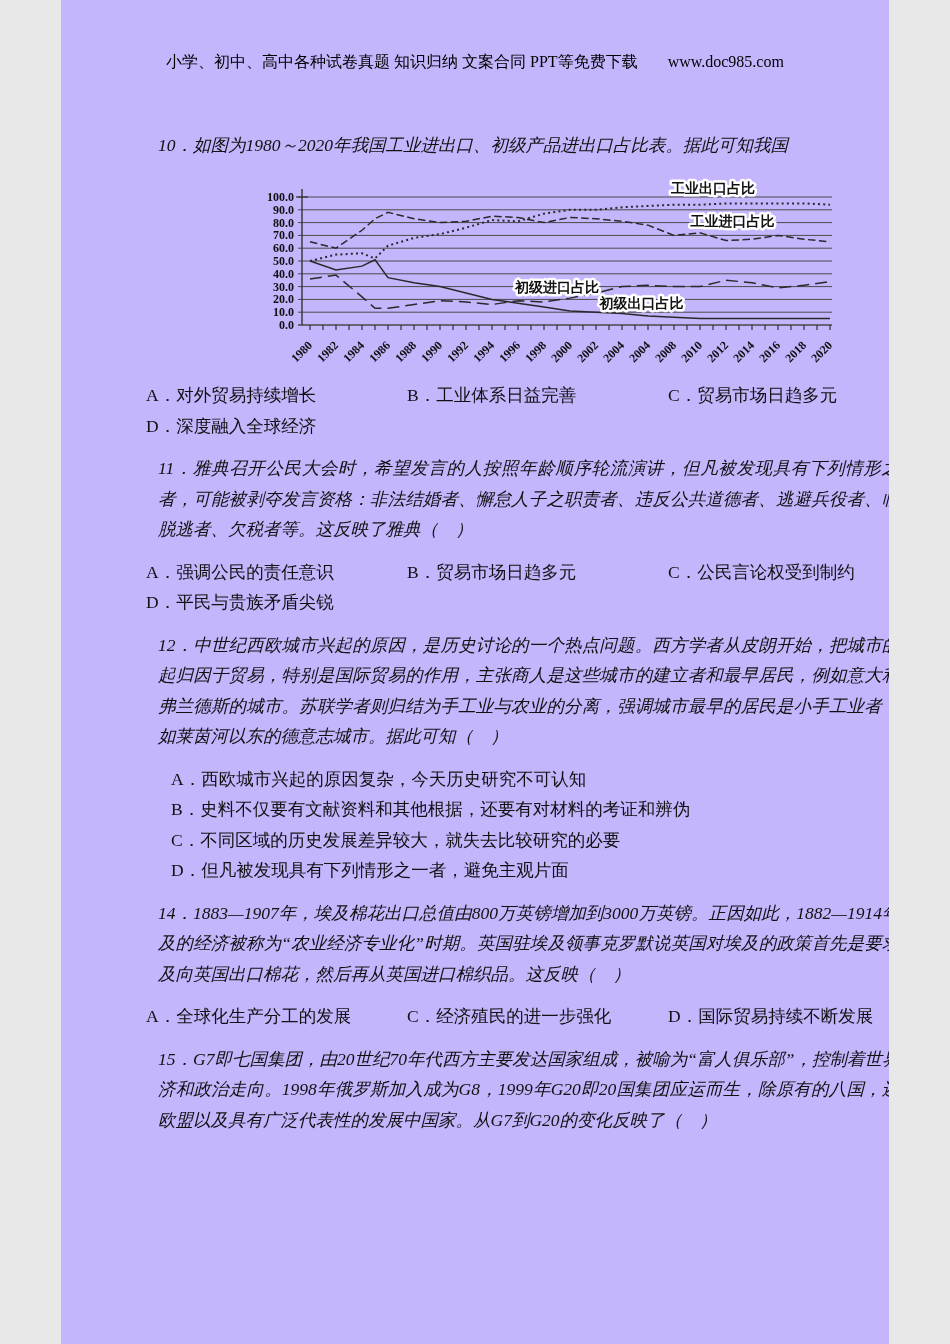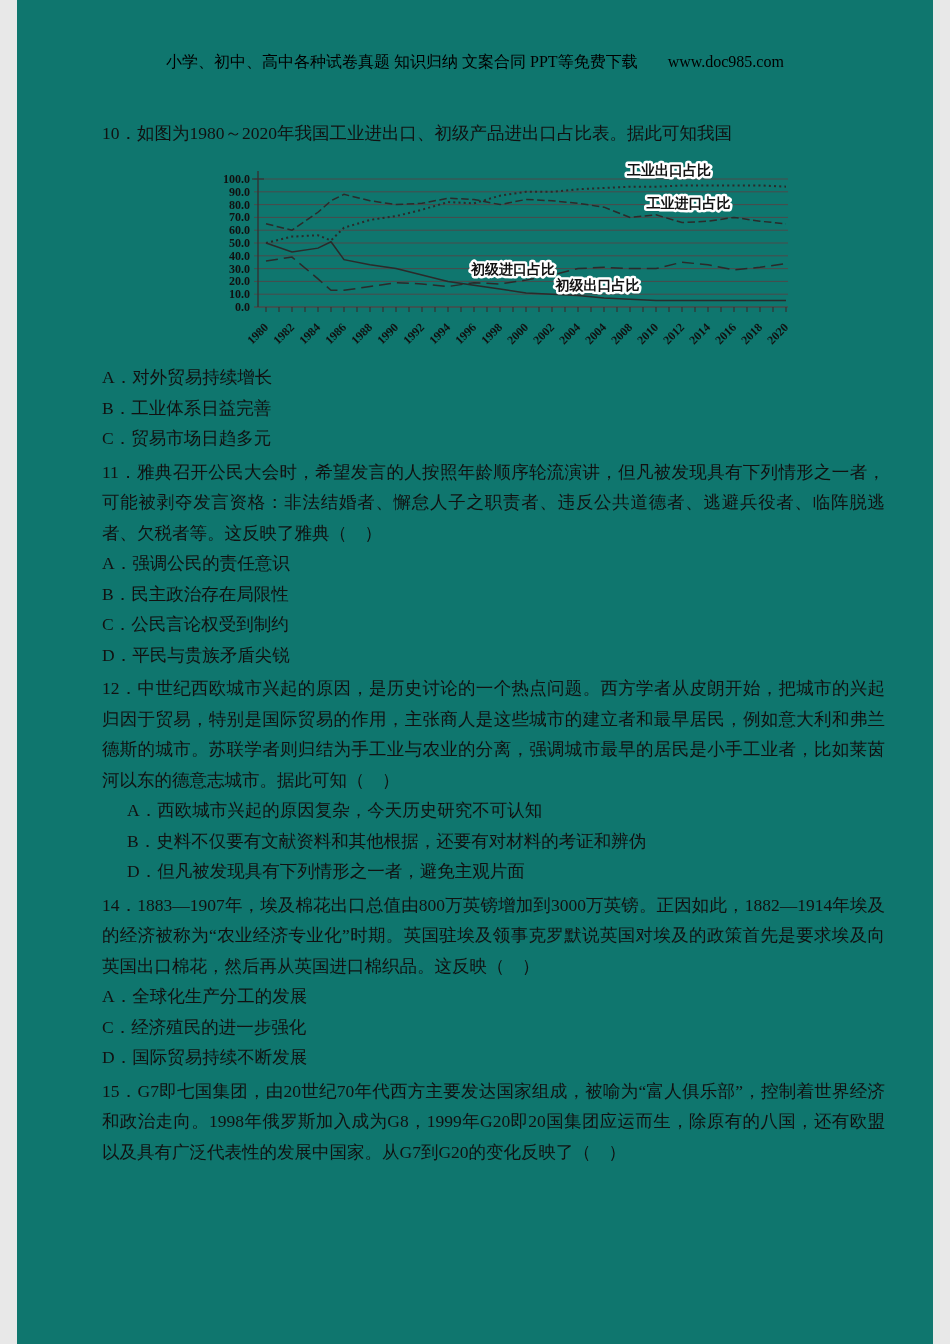--- a/index.html
+++ b/index.html
@@ -1,35 +1,35 @@
 <!DOCTYPE html>
 <html><head>
 <meta charset="utf-8">
 <style>
   html,body { margin:0; padding:0; background:#e8e8e8; }
   .page {
-    position:relative; width:916px; height:1344px; margin:0 auto;
-    background:#0f766e; color:#111;
+    position:relative; width:828px; height:1344px; margin:0 auto;
+    background:#c4b5fd; color:#111;
     font-family:"Liberation Serif","DejaVu Serif",serif;
     overflow:hidden;
   }
   .header {
     position:absolute; top:52px; left:0; width:100%;
     text-align:center; font-size:16px; color:#000; white-space:nowrap;
   }
   .header .site { margin-left:30px; }
   .content {
     position:absolute; top:118px; left:85px; width:783px;
     font-size:17.5px; line-height:30.5px; text-align:justify;
     text-justify:inter-ideograph;
   }
   .q { margin:0; }
   .q + .q { margin-top:3px; }
-  .stem { margin:0; }
-  .opts { display:grid; grid-template-columns:1fr; text-align:left; }
+  .stem { margin:12px;font-style:italic; }
+  .opts { display:grid; grid-template-columns:1fr 1fr 1fr; text-align:left; }
   .opts.one-col { grid-template-columns:1fr;margin-left:25px; }
   .opt { line-height:30.5px; white-space:nowrap; overflow:hidden; }
   .chart-wrap { margin:6px 0 2px 94px; width:600px; }
   svg text {
     font-family:"Liberation Serif","DejaVu Serif",serif;
     fill:#111;
   }
   .axis-num { font-size:12px; font-weight:bold; }
   .series-label {
     font-size:14px; font-weight:bold;
@@ -144,38 +144,40 @@
             <text x="473" y="20.159999999999997" text-anchor="middle" class="series-label">工业出口占比</text>
             <text x="492.5" y="53.44" text-anchor="middle" class="series-label">工业进口占比</text>
             <text x="317" y="118.72" text-anchor="middle" class="series-label">初级进口占比</text>
             <text x="401.5" y="135.36" text-anchor="middle" class="series-label">初级出口占比</text>
           </svg>
       </div>
       <div class="opts">
         <div class="opt">A．对外贸易持续增长</div>
         <div class="opt">B．工业体系日益完善</div>
         <div class="opt">C．贸易市场日趋多元</div>
+        <div class="opt">D．深度融入全球经济</div>
       </div>
     </div>
 
     <div class="q">
       <p class="stem"><span>11．</span><span>雅典召开公民大会时，希望发言的人按照年龄顺序轮流演讲，但凡被发现具有下列情形之一者，可能被剥夺发言资格：非法结婚者、懈怠人子之职责者、违反公共道德者、逃避兵役者、临阵脱逃者、欠税者等。这反映了雅典（　）</span></p>
       <div class="opts">
         <div class="opt">A．强调公民的责任意识</div>
-        <div class="opt">B．民主政治存在局限性</div>
+        <div class="opt">B．贸易市场日趋多元</div>
         <div class="opt">C．公民言论权受到制约</div>
         <div class="opt">D．平民与贵族矛盾尖锐</div>
       </div>
     </div>
 
     <div class="q">
       <p class="stem"><span>12．</span><span>中世纪西欧城市兴起的原因，是历史讨论的一个热点问题。西方学者从皮朗开始，把城市的兴起归因于贸易，特别是国际贸易的作用，主张商人是这些城市的建立者和最早居民，例如意大利和弗兰德斯的城市。苏联学者则归结为手工业与农业的分离，强调城市最早的居民是小手工业者，比如莱茵河以东的德意志城市。据此可知（　）</span></p>
       <div class="opts one-col">
         <div class="opt">A．西欧城市兴起的原因复杂，今天历史研究不可认知</div>
         <div class="opt">B．史料不仅要有文献资料和其他根据，还要有对材料的考证和辨伪</div>
+        <div class="opt">C．不同区域的历史发展差异较大，就失去比较研究的必要</div>
         <div class="opt">D．但凡被发现具有下列情形之一者，避免主观片面</div>
       </div>
     </div>
 
     <div class="q">
     </div>
 
     <div class="q">
       <p class="stem"><span>14．</span><span>1883—1907年，埃及棉花出口总值由800万英镑增加到3000万英镑。正因如此，1882—1914年埃及的经济被称为“农业经济专业化”时期。英国驻埃及领事克罗默说英国对埃及的政策首先是要求埃及向英国出口棉花，然后再从英国进口棉织品。这反映（　）</span></p>
       <div class="opts">

